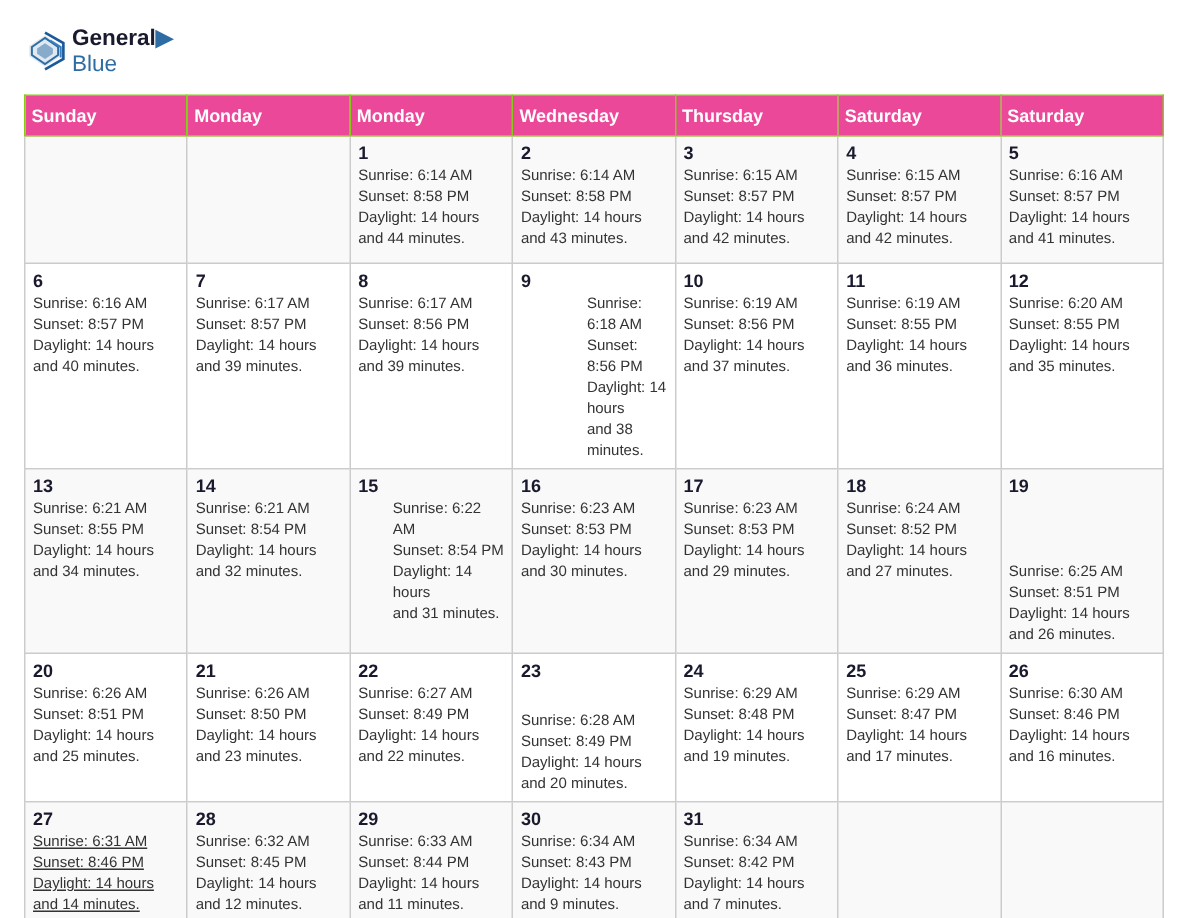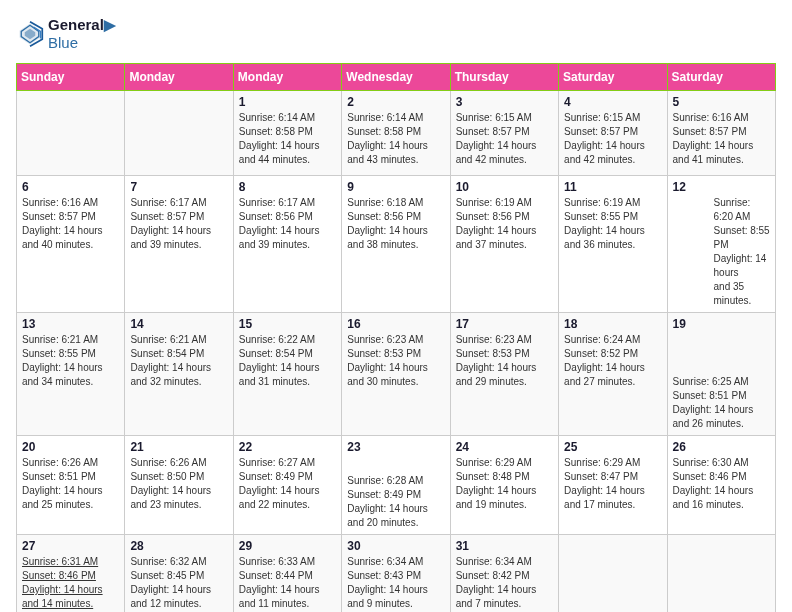--- a/index.html
+++ b/index.html
@@ -175,42 +175,42 @@
         </td>
         <td>
           <span class="day-num">8</span>
           <div class="day-info" style="white-space: pre-line;">Sunrise: 6:17 AM
 Sunset: 8:56 PM
 Daylight: 14 hours
 and 39 minutes.</div>
         </td>
         <td>
           <span class="day-num">9</span>
-          <div class="day-info" style="white-space: pre-line;">Sunrise: 6:18 AM
+          <div class="day-info" style="white-space: pre-line; margin-left: 44px;">Sunrise: 6:18 AM
 Sunset: 8:56 PM
 Daylight: 14 hours
 and 38 minutes.</div>
         </td>
         <td>
           <span class="day-num">10</span>
           <div class="day-info" style="white-space: pre-line;">Sunrise: 6:19 AM
 Sunset: 8:56 PM
 Daylight: 14 hours
 and 37 minutes.</div>
         </td>
         <td>
           <span class="day-num">11</span>
           <div class="day-info" style="white-space: pre-line;">Sunrise: 6:19 AM
 Sunset: 8:55 PM
 Daylight: 14 hours
 and 36 minutes.</div>
         </td>
         <td>
           <span class="day-num">12</span>
-          <div class="day-info" style="white-space: pre-line; margin-left: 41px;">Sunrise: 6:20 AM
+          <div class="day-info" style="white-space: pre-line;">Sunrise: 6:20 AM
 Sunset: 8:55 PM
 Daylight: 14 hours
 and 35 minutes.</div>
         </td>
       </tr>
       <tr>
         <td>
           <span class="day-num">13</span>
           <div class="day-info" style="white-space: pre-line;">Sunrise: 6:21 AM
 Sunset: 8:55 PM
@@ -219,21 +219,21 @@
         </td>
         <td>
           <span class="day-num">14</span>
           <div class="day-info" style="white-space: pre-line;">Sunrise: 6:21 AM
 Sunset: 8:54 PM
 Daylight: 14 hours
 and 32 minutes.</div>
         </td>
         <td>
           <span class="day-num">15</span>
-          <div class="day-info" style="white-space: pre-line;">Sunrise: 6:22 AM
+          <div class="day-info" style="white-space: pre-line; margin-left: 23px;">Sunrise: 6:22 AM
 Sunset: 8:54 PM
 Daylight: 14 hours
 and 31 minutes.</div>
         </td>
         <td>
           <span class="day-num">16</span>
           <div class="day-info" style="white-space: pre-line;">Sunrise: 6:23 AM
 Sunset: 8:53 PM
 Daylight: 14 hours
 and 30 minutes.</div>

